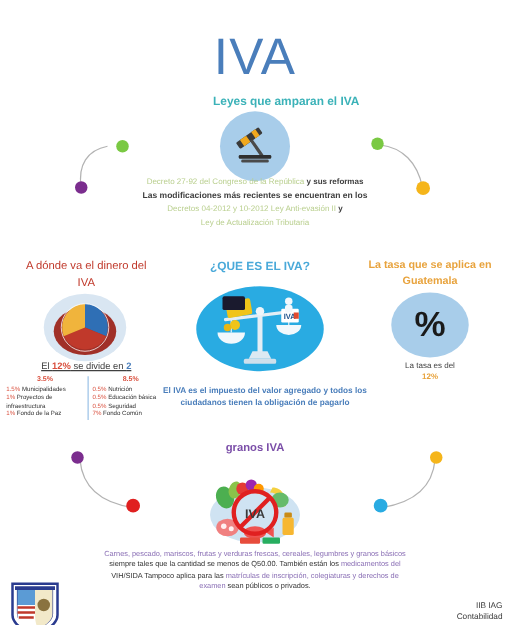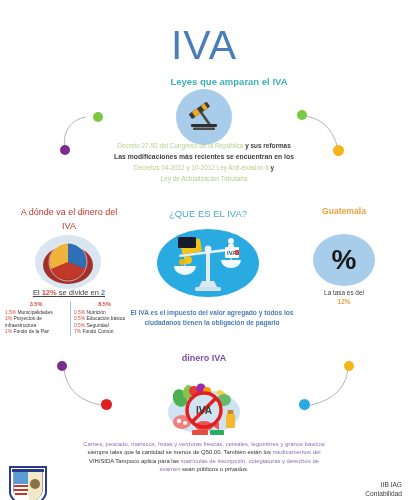--- a/index.html
+++ b/index.html
@@ -142,21 +142,21 @@
 
   
   .what-head {
     position: absolute;
     top: 192px;
     left: 138px;
     width: 140px;
     text-align: center;
     font-size: 9.5px;
     color: #49a9d9;
-    font-weight: normal;
+    font-weight: bold;
   }
   .scale-circle {
     position: absolute;
     top: 213px;
     left: 157px;
     width: 102px;
     height: 68px;
     border-radius: 50%;
     background: #29abe2;
     overflow: hidden;
@@ -371,20 +371,21 @@
       <rect x="78" y="21" width="4" height="5" fill="#e04a2f"></rect>
 
       <circle cx="74" cy="12" r="3" fill="#f2f8fc"></circle>
       <rect x="71" y="15" width="6" height="6" rx="1.5" fill="#f2f8fc"></rect>
     </svg>
   </div>
 
   <div class="what-text">El IVA es el impuesto del valor agregado y todos los ciudadanos tienen la obligación de pagarlo</div>
 
   <div class="rate-head">
+    <div>La tasa que se aplica en</div>
     <div>Guatemala</div>
   </div>
   <div class="rate-circle">%</div>
   <div class="rate-sub">
     <div>La tasa es del</div>
     <div class="val">12%</div>
   </div>
 
   <svg class="deco" style="left:56px; top:344px;" width="60" height="56">
     <path d="M8,8 C10,30 24,42 50,46" stroke="#b3b3b3" stroke-width="1" fill="none"></path>
@@ -392,21 +393,21 @@
   <div class="dot" style="left:57px; top:345px; width:10px; height:10px; background:#7b2d8e;"></div>
   <div class="dot" style="left:101px; top:383px; width:11px; height:11px; background:#e02020;"></div>
 
   <svg class="deco" style="left:300px; top:344px;" width="56" height="56">
     <path d="M48,8 C46,30 30,42 6,46" stroke="#b3b3b3" stroke-width="1" fill="none"></path>
   </svg>
   <div class="dot" style="left:344px; top:345px; width:10px; height:10px; background:#f5b51a;"></div>
   <div class="dot" style="left:299px; top:383px; width:11px; height:11px; background:#29abe2;"></div>
 
   <div class="noiva-head">
-    <div>dinero IVA</div>
+    <div>granos IVA</div>
   </div>
 
   <div class="basket">
     <svg width="92" height="62" viewBox="0 0 92 62">
       <ellipse cx="46" cy="36" rx="36" ry="22" fill="#cfe3f2"></ellipse>
 
       <ellipse cx="22" cy="22" rx="7" ry="9" fill="#4caf50" transform="rotate(-20 22 22)"></ellipse>
       <ellipse cx="30" cy="16" rx="5" ry="7" fill="#8bc34a" transform="rotate(15 30 16)"></ellipse>
       <circle cx="36" cy="15" r="5" fill="#e53935"></circle>
       <circle cx="43" cy="12" r="4.5" fill="#9c27b0"></circle>

